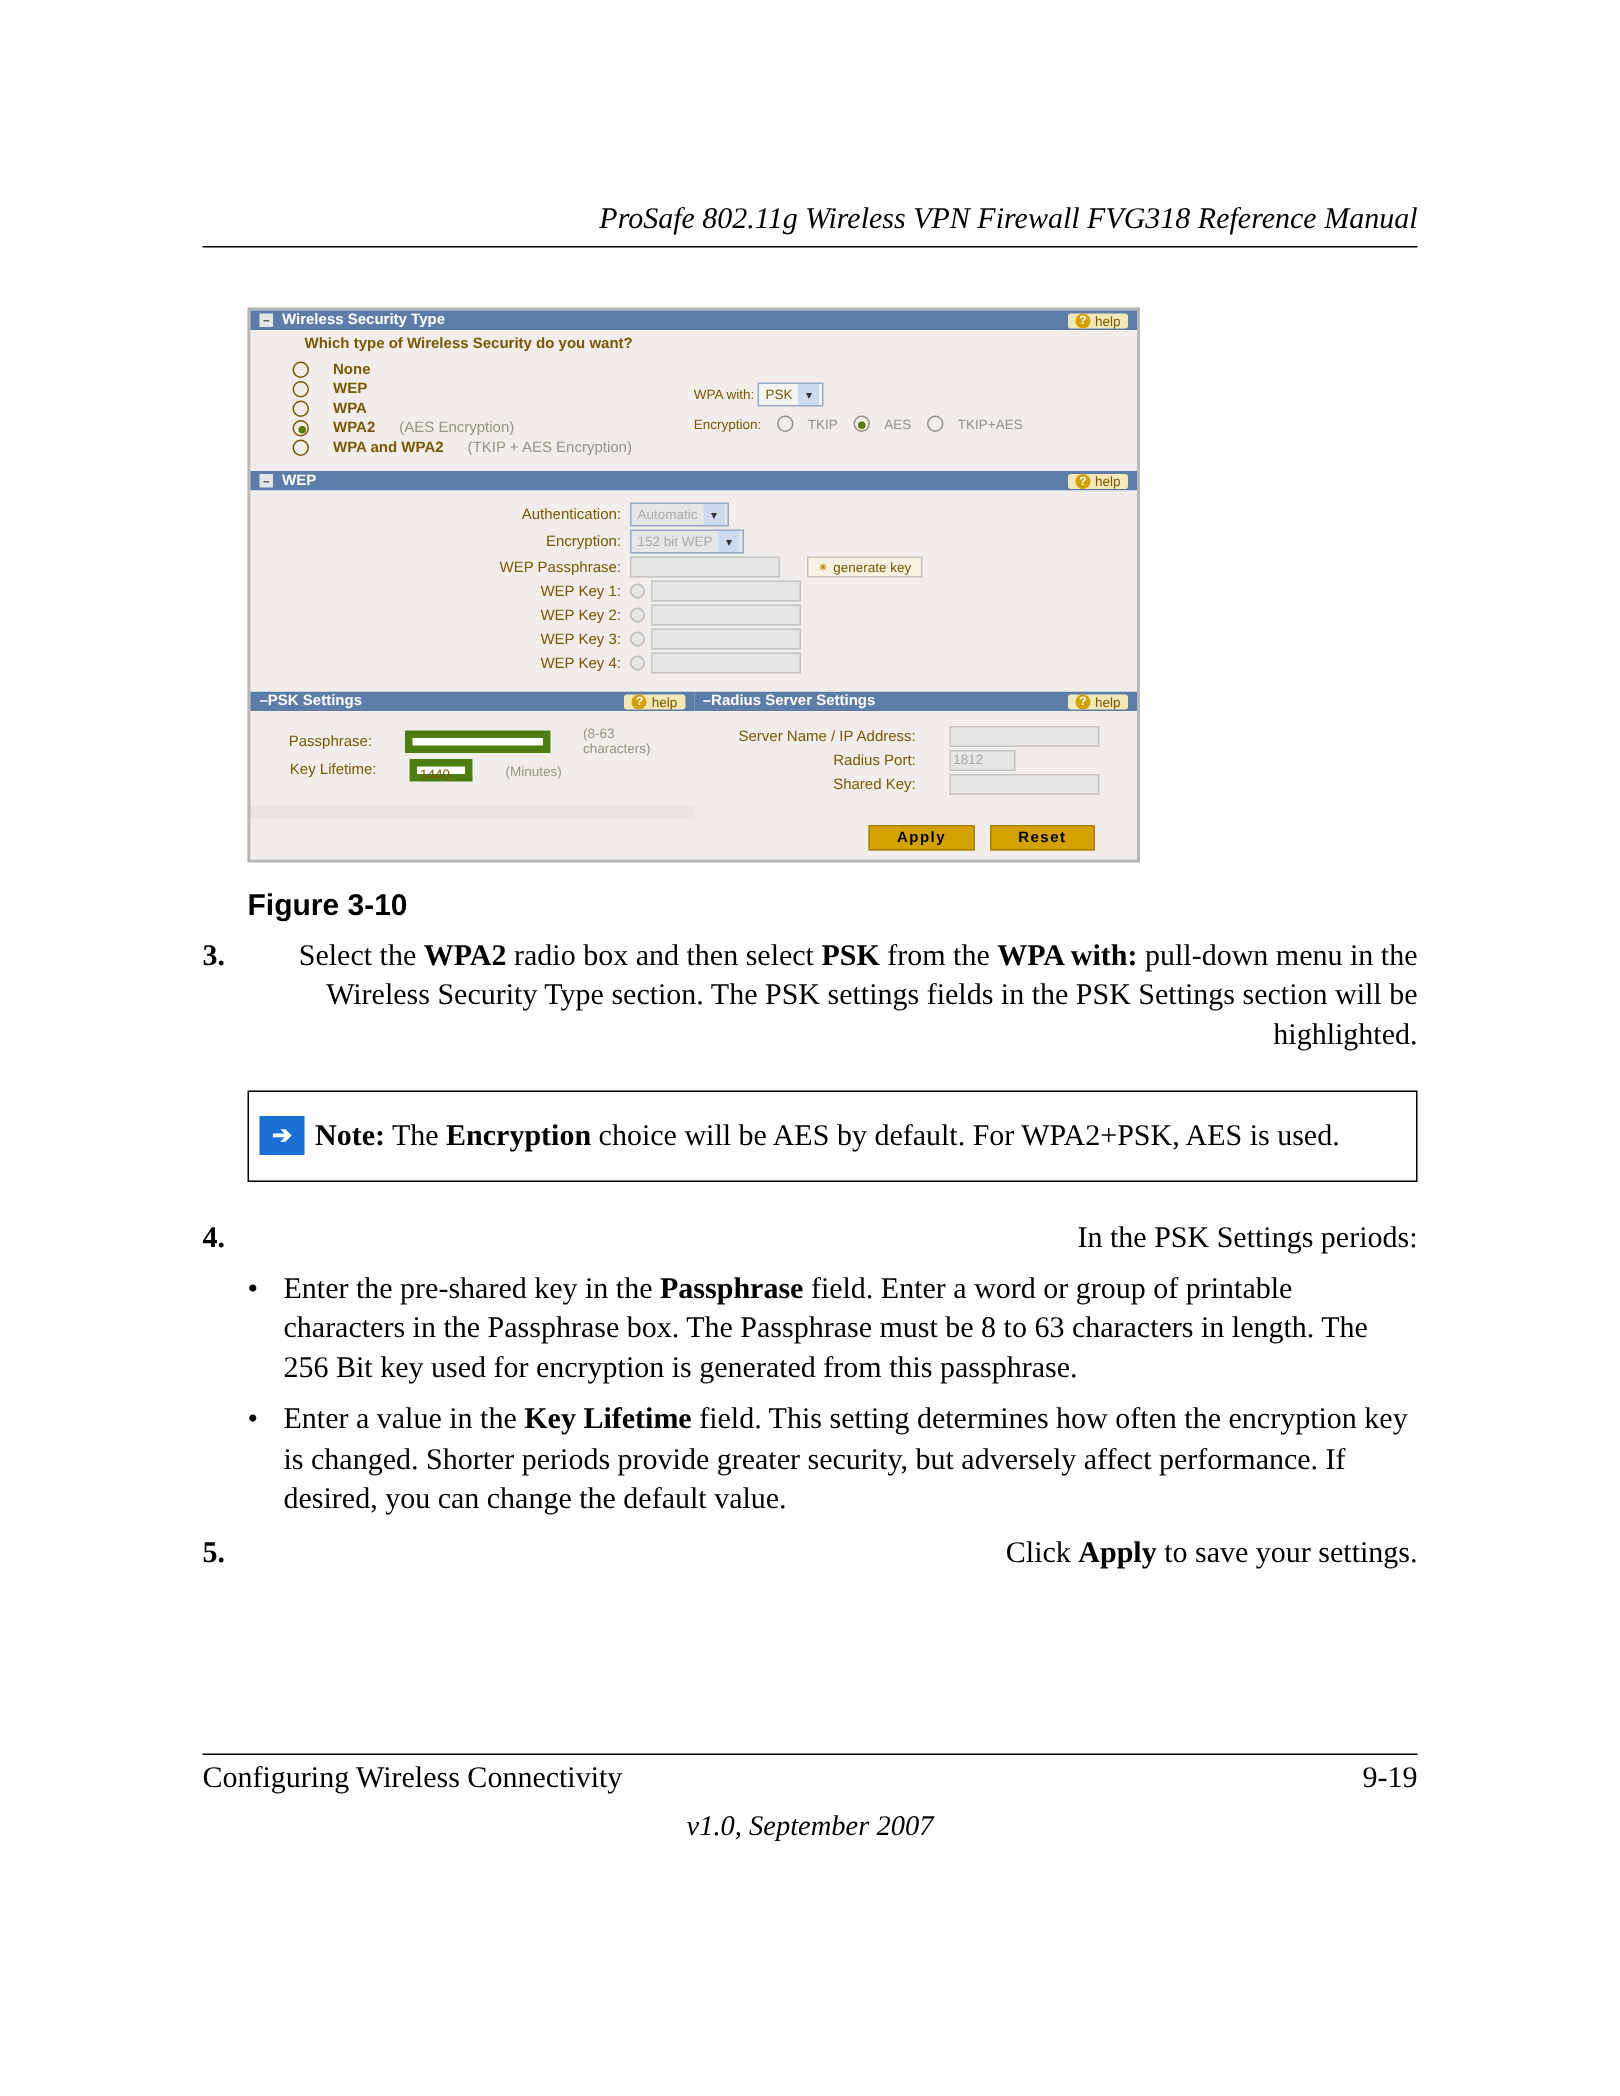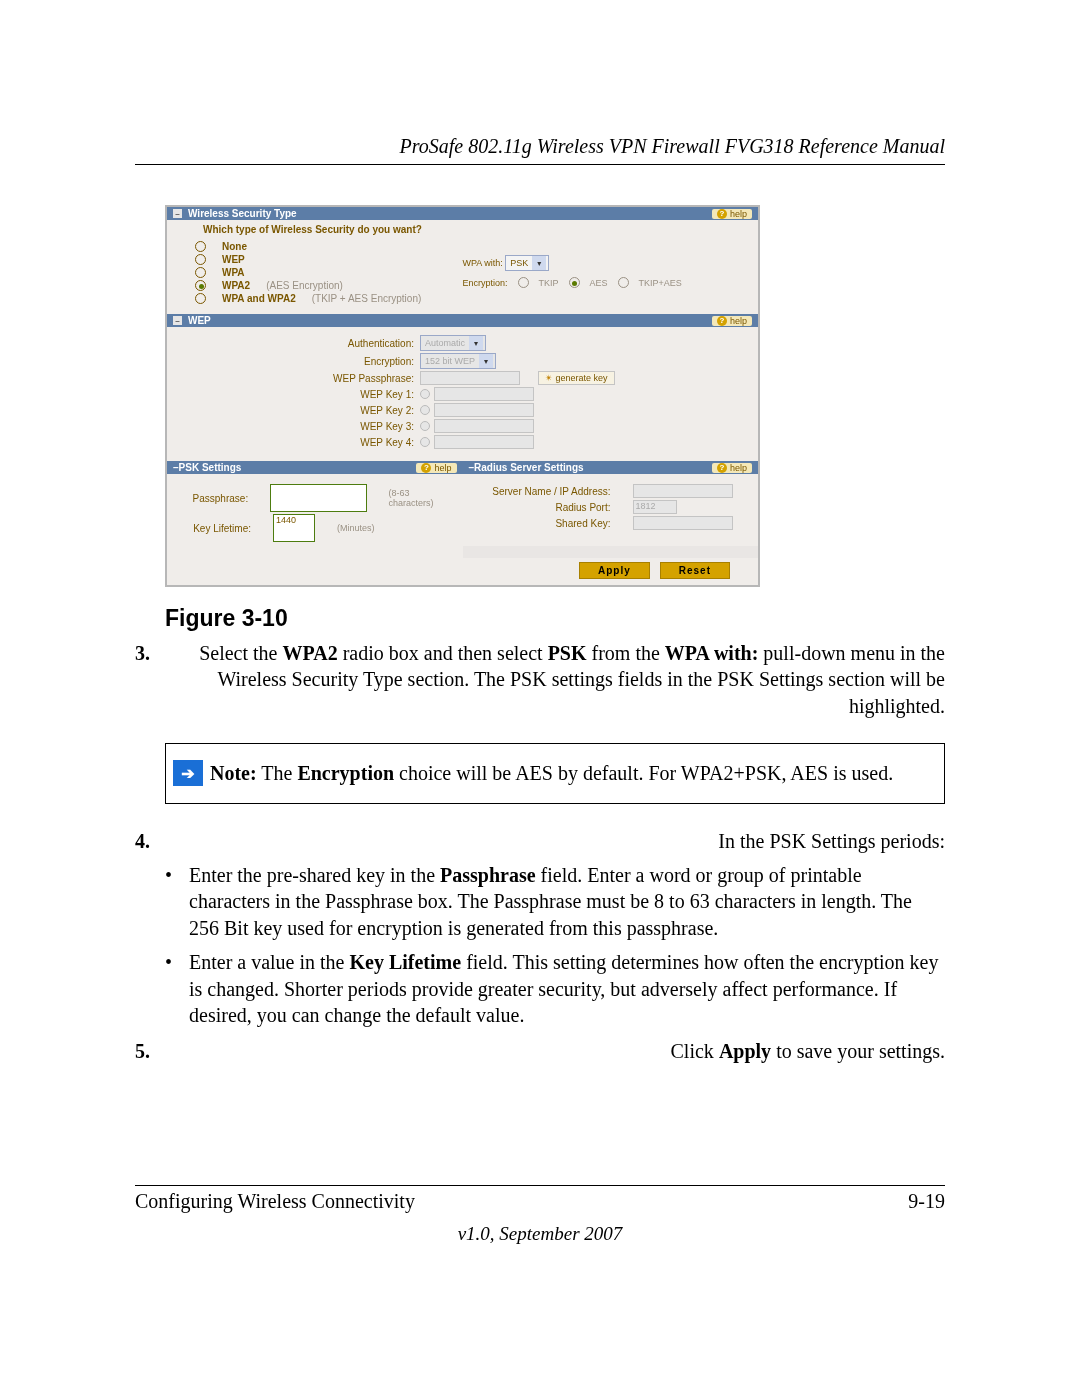--- a/index.html
+++ b/index.html
@@ -156,23 +156,23 @@
     padding-right: 6px;
     font-size: 10px;
   }
   .dis-input {
     border: 1px solid #c4c4c4;
     background: #e6e6e6;
     height: 14px;
     display: inline-block;
   }
   .txt-input {
-    border: 1px solid #4d7c0f;
+    border: 5px solid #4d7c0f;
     background: #fff;
-    height: 28px;
+    height: 15px;
     display: inline-block;
   }
   .gen-btn {
     border: 1px solid #c4c4c4;
     background: #f7f2e2;
     font-size: 9px;
     padding: 1px 6px;
     color: #7a5700;
     display: inline-flex;
     align-items: center;
@@ -204,21 +204,21 @@
     color: #000;
     font-size: 10px;
     font-weight: bold;
     padding: 2px 18px;
     border: 1px solid #a88000;
     letter-spacing: 1px;
   }
   .fig-caption {
     font-family: Arial, Helvetica, sans-serif;
     font-weight: bold;
-    font-size: 23px;
+    font-size: 20px;
     margin-top: 18px;
     margin-left: 30px;
   }
   .body-text {
     font-size: 20px;
     line-height: 1.32;
     margin-top: 8px;
   }
   .num-item { display: flex; margin-top: 2px; }
   .num-item .n { width: 30px; font-weight: bold; }

